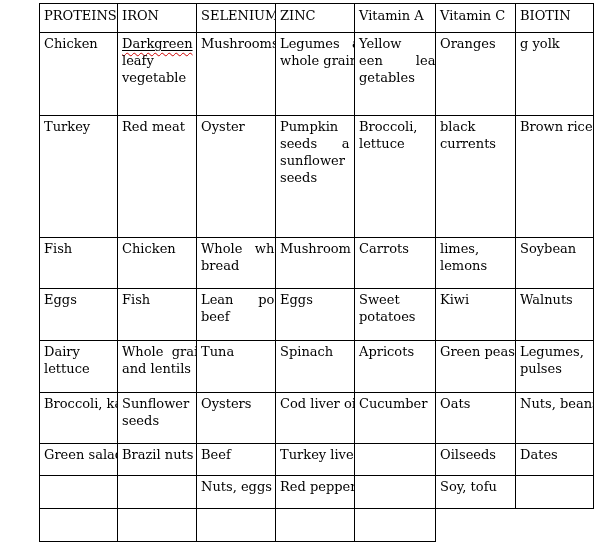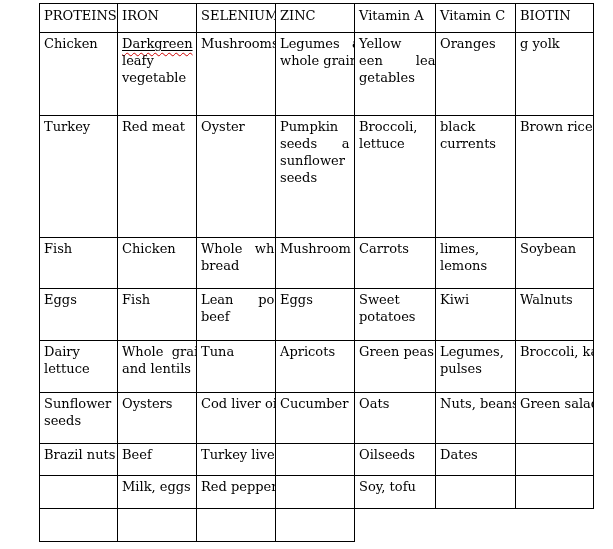--- a/index.html
+++ b/index.html
@@ -172,20 +172,23 @@
         <div class="line">lettuce</div>
       </div>
       <div class="cell">
         <div class="line">Whole  grai</div>
         <div class="line">and lentils</div>
       </div>
       <div class="cell">
         <div class="line">Tuna</div>
       </div>
       <div class="cell">
+        <div class="line">Spinach</div>
+      </div>
+      <div class="cell">
         <div class="line">Apricots</div>
       </div>
       <div class="cell">
         <div class="line">Green peas</div>
       </div>
       <div class="cell">
         <div class="line">Legumes,</div>
         <div class="line">pulses</div>
       </div>
       <div class="cell">
@@ -225,21 +228,21 @@
       <div class="cell"></div>
       <div class="cell">
         <div class="line">Oilseeds</div>
       </div>
       <div class="cell">
         <div class="line">Dates</div>
       </div>
       <div class="cell"></div>
       <div class="cell"></div>
       <div class="cell">
-        <div class="line">Milk, eggs</div>
+        <div class="line">Nuts, eggs</div>
       </div>
       <div class="cell">
         <div class="line">Red pepper</div>
       </div>
       <div class="cell"></div>
       <div class="cell">
         <div class="line">Soy, tofu</div>
       </div>
       <div class="cell"></div>
       <div class="cell"></div>

